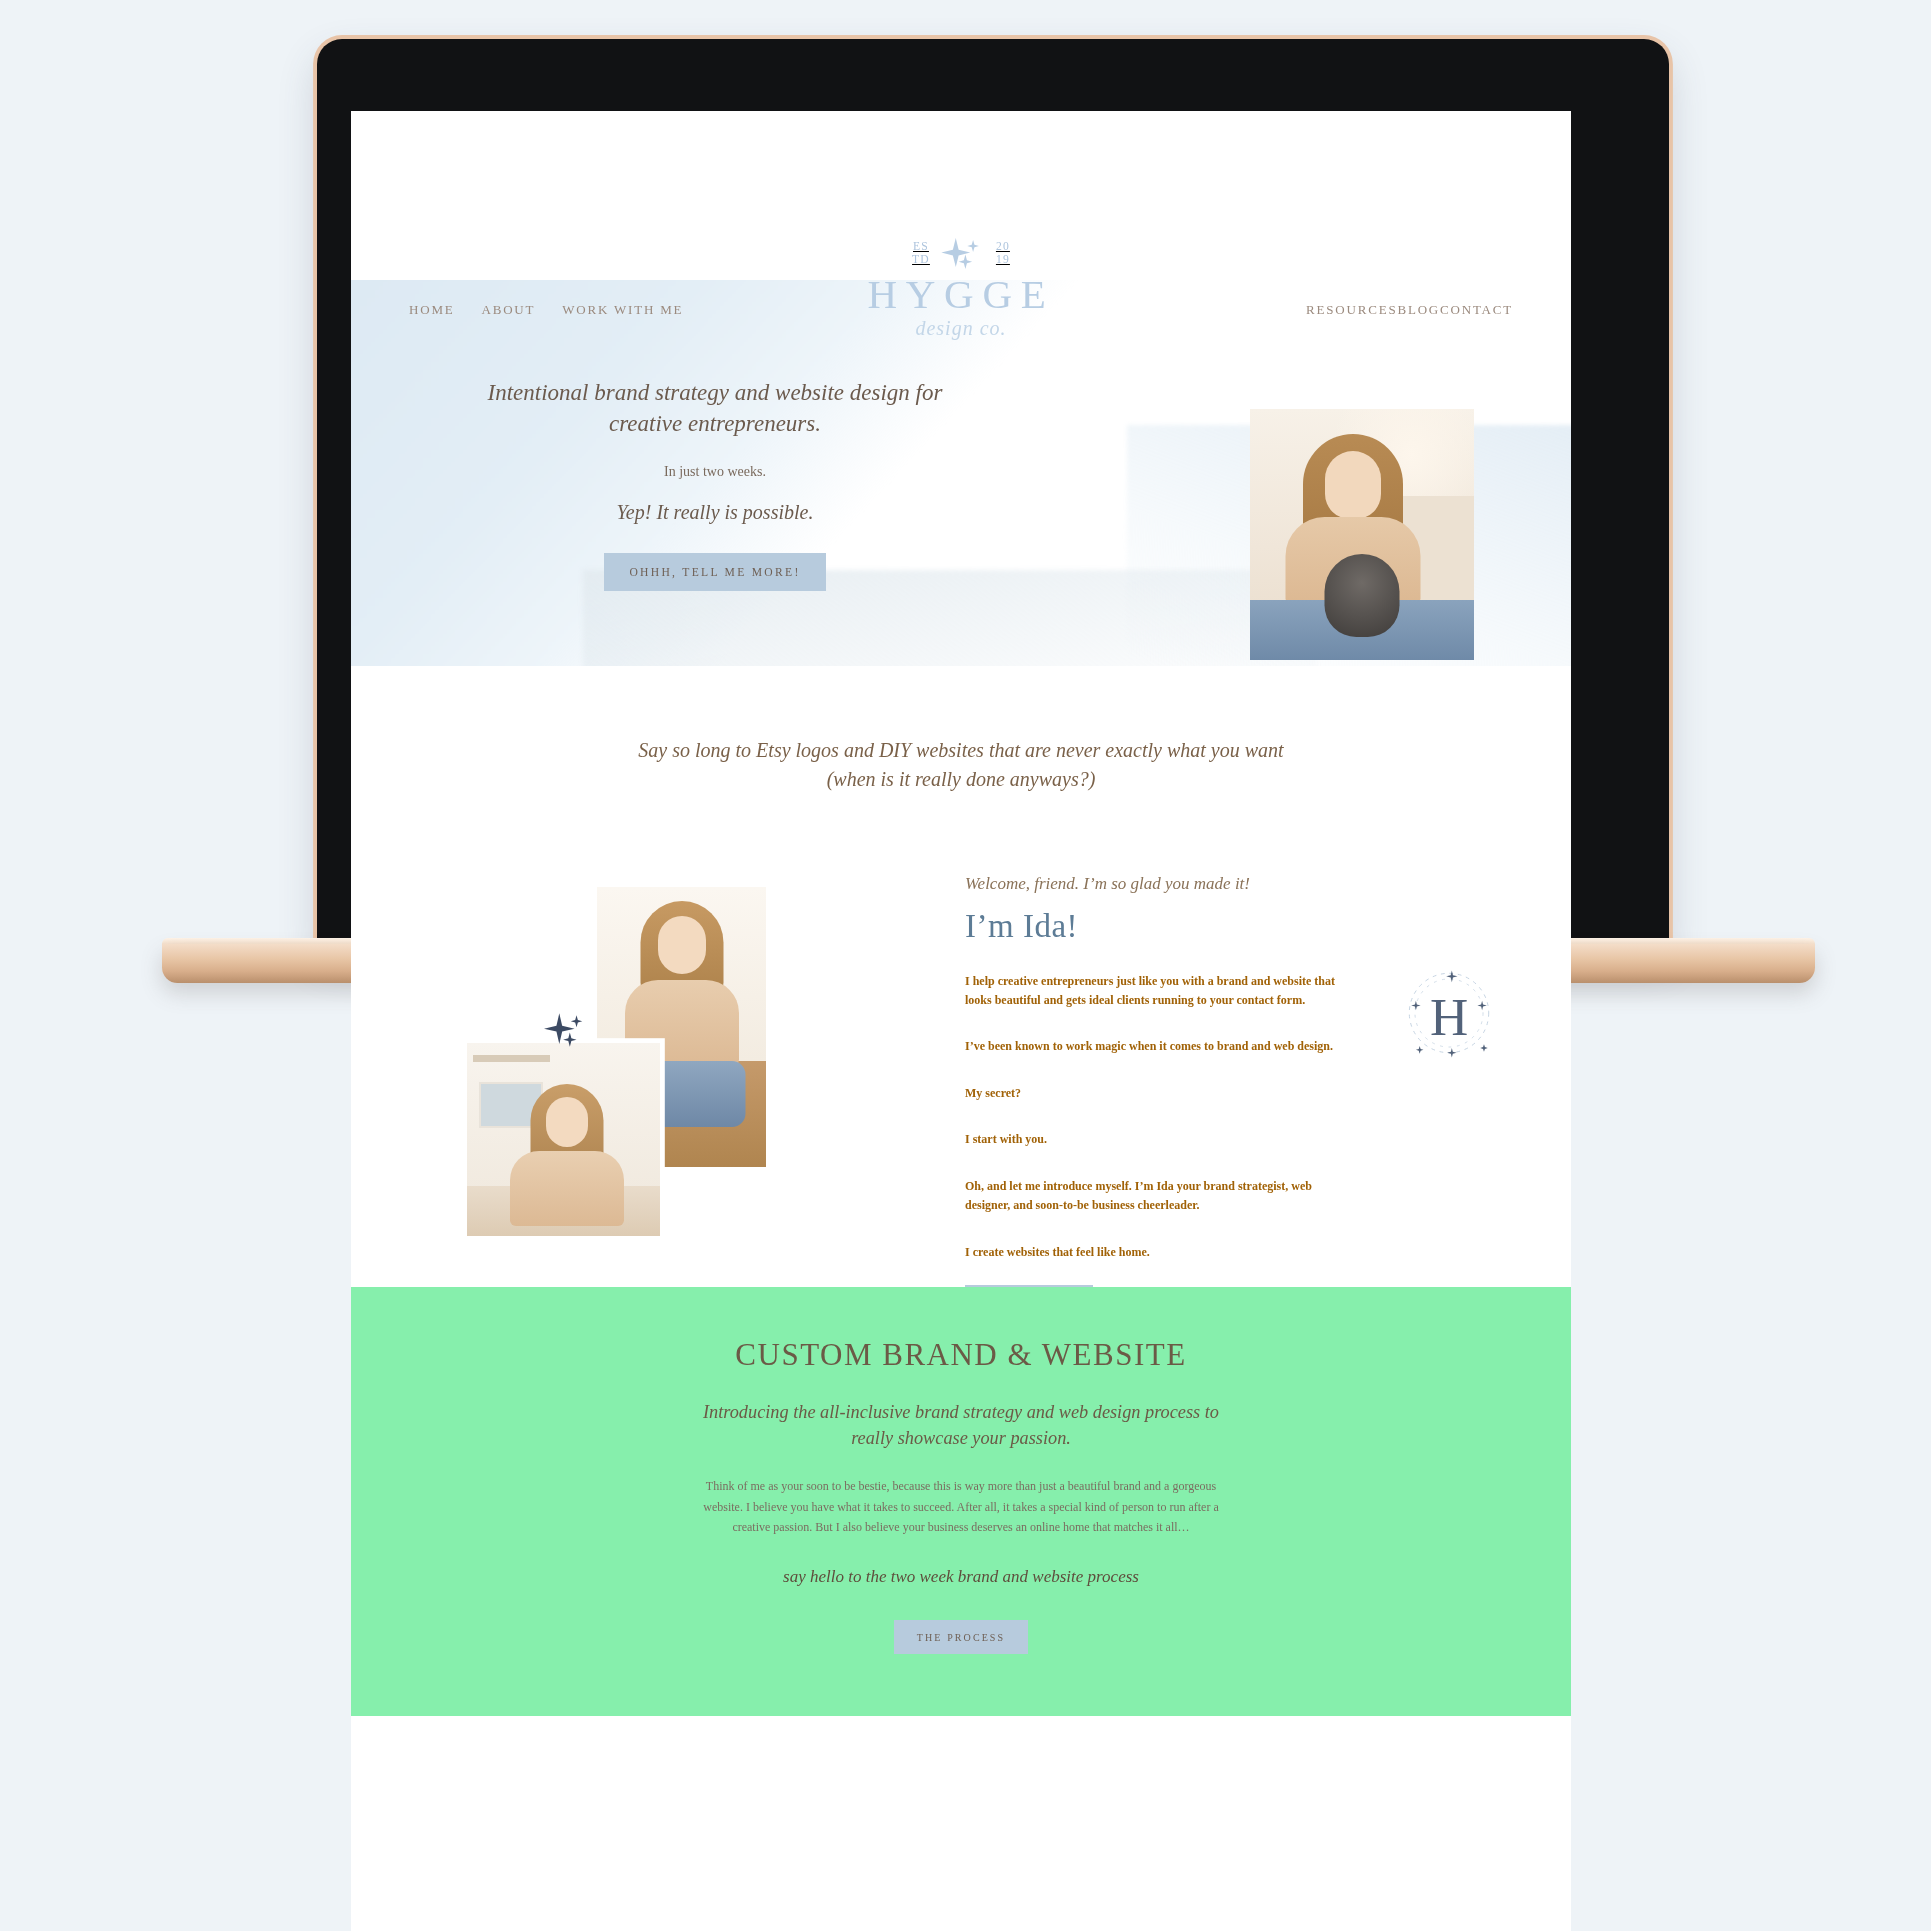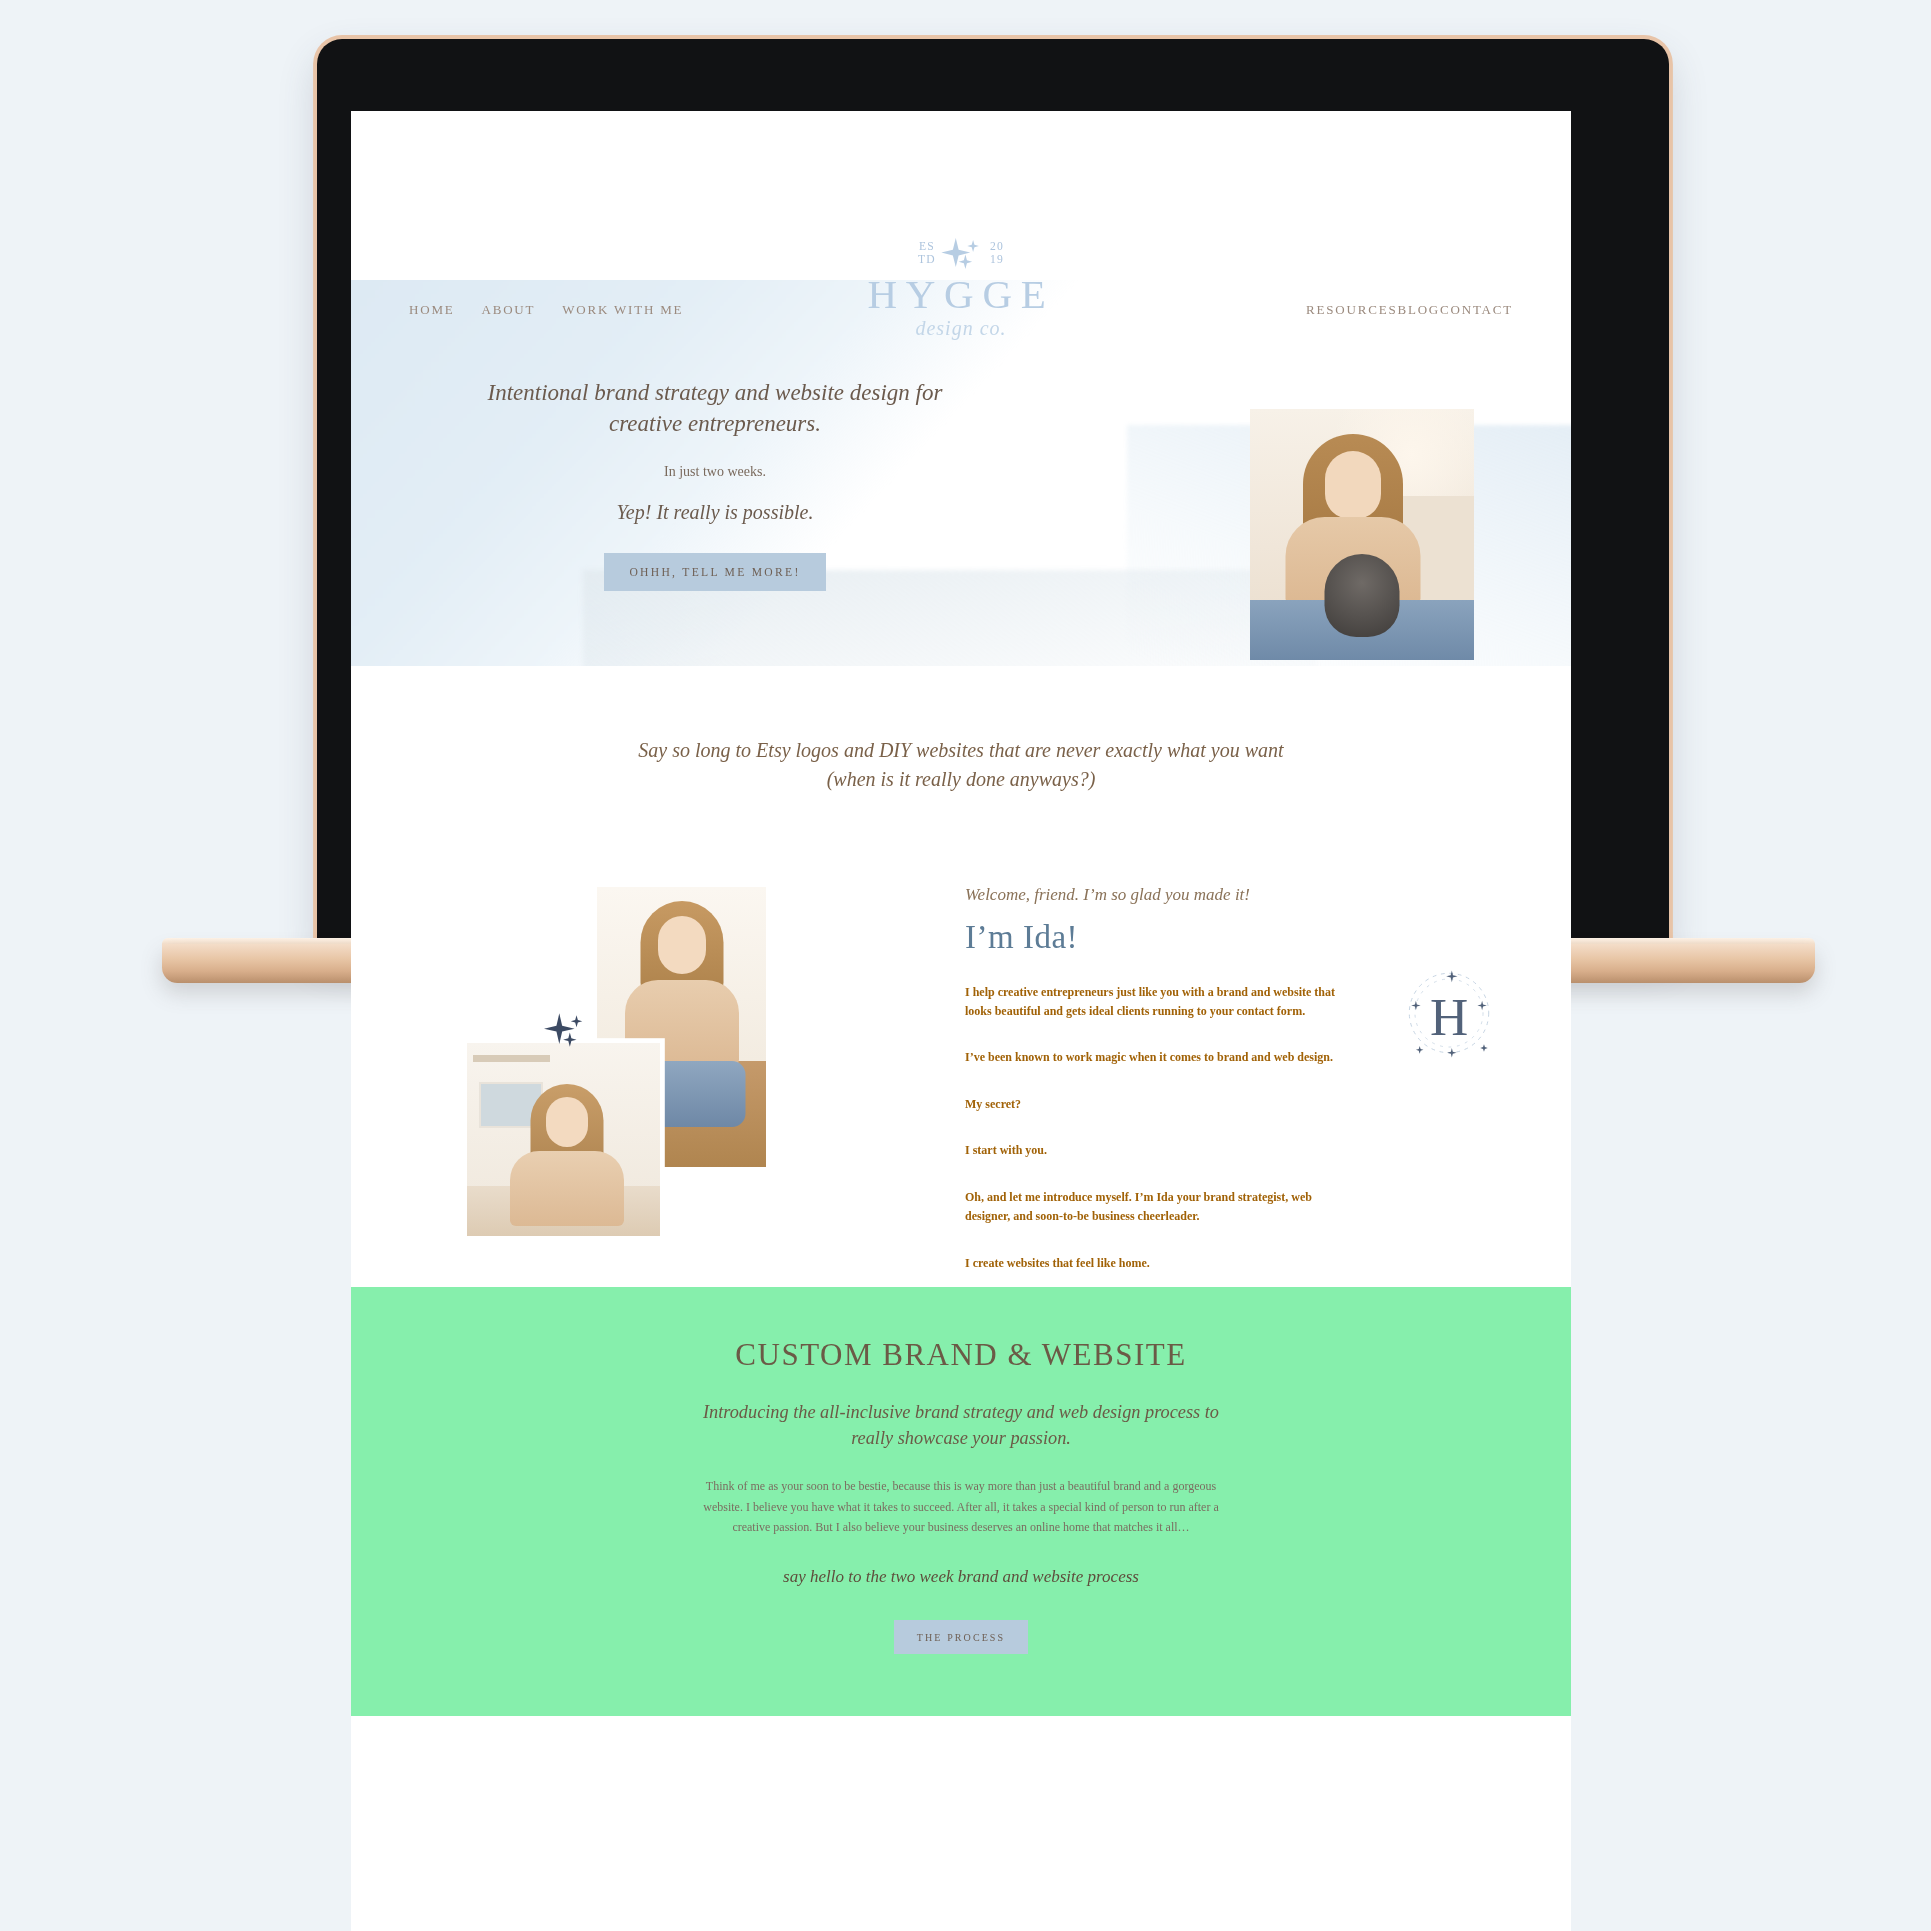--- a/index.html
+++ b/index.html
@@ -41,21 +41,21 @@
   
   .site-header{ position:relative; height:169px; background:#fff; }
   .nav-left{ position:absolute; left:58px; top:191px; display:flex; gap:27px; z-index:7;}
   .nav-right{ position:absolute; right:58px; top:191px; display:flex; z-index:7;}
   .nav-link{
     font-family:"Liberation Serif", serif; font-size:13px; letter-spacing:1.8px;
     color:#9b8a7e; text-transform:uppercase; white-space:nowrap; cursor:pointer;
   }
 
   .logo{ position:absolute; left:50%; top:124px; transform:translateX(-50%); text-align:center; width:319px; z-index:7;}
-  .logo-top{ display:flex; align-items:center; justify-content:center; gap:1px; height:37px;}
+  .logo-top{ display:flex; align-items:center; justify-content:center; gap:7px; height:37px;text-decoration:underline;}
   .logo-estd{ font-size:11.6px; line-height:1.05; letter-spacing:1.2px; color:#adc4dd; text-align:center;}
   .logo-year{ font-size:11.6px; line-height:1.05; letter-spacing:1.2px; color:#adc4dd; text-align:left;}
   .logo-word{ font-size:41px; letter-spacing:8.7px; color:#b7cde3; line-height:1; margin-top:1.9px; font-weight:400;}
   .logo-script{ font-size:20px; color:#c3d6e8; font-style:italic; letter-spacing:1px; margin-top:1.9px;}
 
   
   .hero{ position:relative; height:386px; background:#fff; overflow:hidden;}
   .hero-wash{
     position:absolute; left:-39px; top:-29px; width:869px; height:444px;
     background:linear-gradient(133deg,#dce9f3 0%,#e3eef6 32%,#eef5fa 48%,rgba(255,255,255,0) 62%);
@@ -132,21 +132,21 @@
   .api-shelf{position:absolute;left:5.8px;top:11.6px;width:77px;height:7.7px;background:#d8cbb8;}
   .api-hair{position:absolute;left:52%;top:41px;width:73px;height:93px;transform:translateX(-50%);
     background:linear-gradient(180deg,#c99e69,#ae8450);border-radius:37px 37px 21px 21px;}
   .api-face{position:absolute;left:52%;top:54px;width:42px;height:50px;transform:translateX(-50%);
     background:#f3dac0;border-radius:21px;}
   .api-top{position:absolute;left:52%;top:108px;width:114px;height:75px;transform:translateX(-50%);
     background:linear-gradient(180deg,#e9cfb1,#dcb994);border-radius:29px 29px 5.8px 5.8px;}
 
   .sparkle-nav{ position:absolute; left:193px; top:180px; z-index:6; }
 
-  .about-copy{ position:absolute; left:614px; top:52px; width:390px; }
+  .about-copy{ position:absolute; left:614px; top:41px; width:390px; }
   .about-kicker{ font-size:17px; font-style:italic; color:#8a7258; }
   .about-h2{ font-size:33px; color:#5d7c96; margin-top:13.5px; letter-spacing:0.5px;}
   .about-p{ font-size:12px; color:#a16207; line-height:1.62; margin-top:27px;font-weight:bold;}
   .btn-sm{
     display:inline-block; background:#b7cbdd; color:#6f6055;
     font-size:10px; letter-spacing:2.1px; text-transform:uppercase;
     padding:10.6px 21px; margin-top:23px; cursor:pointer; border:none;
     font-family:"Liberation Serif", serif;
   }
 

